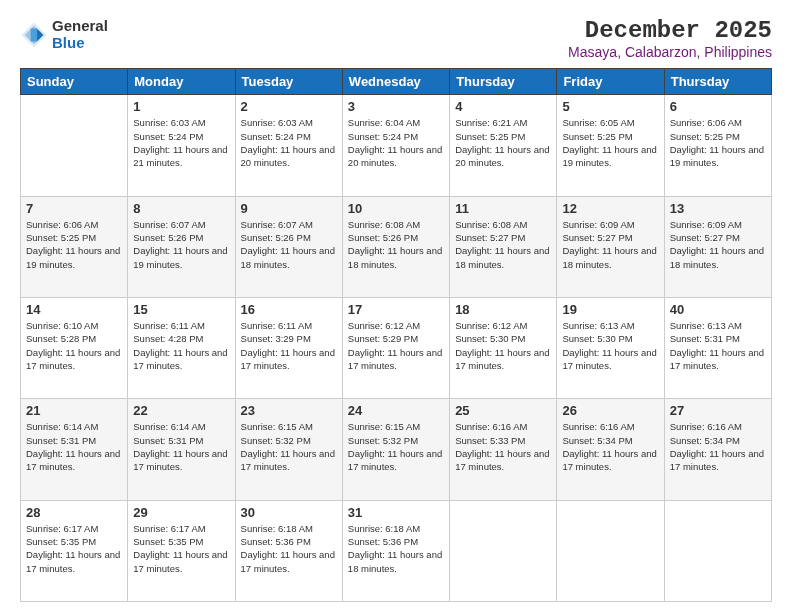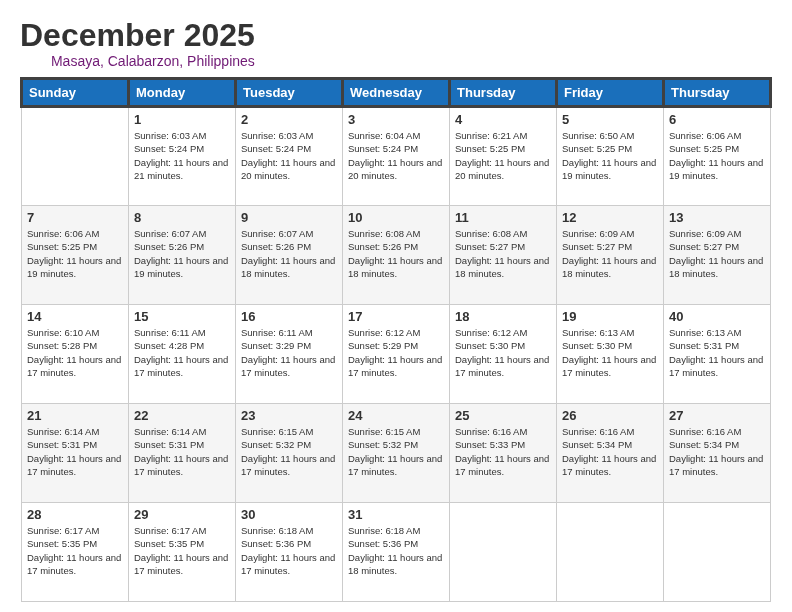--- a/index.html
+++ b/index.html
@@ -44,44 +44,45 @@
       color: #1a6fbb;
     }
     .logo-icon {
       width: 28px;
       height: 28px;
     }
     .title-block {
       text-align: right;
     }
     .main-title {
-      font-size: 32px;
+      font-size: 24px;
       font-weight: bold;
       color: #333;
       line-height: 1.1;
+      font-family: Liberation Mono, monospace;
     }
     .subtitle {
       font-size: 14px;
       color: #701a75;
     }
     .calendar {
       flex: 1;
       border: 1px solid #ccc;
       border-collapse: collapse;
       width: 100%;
       table-layout: fixed;
     }
     .calendar th {
       background: #1a6fbb;
       color: #fff;
       text-align: left;
       padding: 5px 6px;
       font-size: 13px;
       font-weight: bold;
-      border: 3px solid #404040;
+      border: 1px solid #404040;
     }
     .calendar td {
       vertical-align: top;
       border: 1px solid #ccc;
       padding: 4px 5px;
       font-size: 10px;
       color: #333;
       height: 88px;
     }
     .day-number {
@@ -104,20 +105,32 @@
     }
     .week-row:nth-child(even) td {
       background: #f5f5f5;
     }
   </style>
 </head>
 <body>
 
 <div class="page">
   <div class="header">
+    <div class="logo">
+      <svg class="logo-icon" viewBox="0 0 36 36">
+        <polygon points="18,2 34,18 18,34 2,18" fill="#1a6fbb" opacity="0.15"></polygon>
+        <polygon points="18,6 30,18 18,30 6,18" fill="#1a6fbb" opacity="0.3"></polygon>
+        <polygon points="22,10 30,18 22,26 14,26 14,10" fill="#1a6fbb"></polygon>
+        <polygon points="14,10 22,10 22,26 14,26" fill="#4a9fdd"></polygon>
+      </svg>
+      <div class="logo-text">
+        <span class="logo-general">General</span>
+        <span class="logo-blue">Blue</span>
+      </div>
+    </div>
     <div class="title-block">
       <div class="main-title">December 2025</div>
       <div class="subtitle">Masaya, Calabarzon, Philippines</div>
     </div>
   </div>
 
   <table class="calendar">
     <thead>
       <tr>
       <th>Sunday</th>
@@ -155,21 +168,21 @@
           </td>
           <td>
             <span class="day-number">4</span>
             <div class="day-info">Sunrise: 6:21 AM
 Sunset: 5:25 PM
 Daylight: 11 hours
 and 20 minutes.</div>
           </td>
           <td>
             <span class="day-number">5</span>
-            <div class="day-info">Sunrise: 6:50 AM
+            <div class="day-info">Sunrise: 6:05 AM
 Sunset: 5:25 PM
 Daylight: 11 hours
 and 19 minutes.</div>
           </td>
           <td>
             <span class="day-number">6</span>
             <div class="day-info">Sunrise: 6:06 AM
 Sunset: 5:25 PM
 Daylight: 11 hours
 and 19 minutes.</div>

